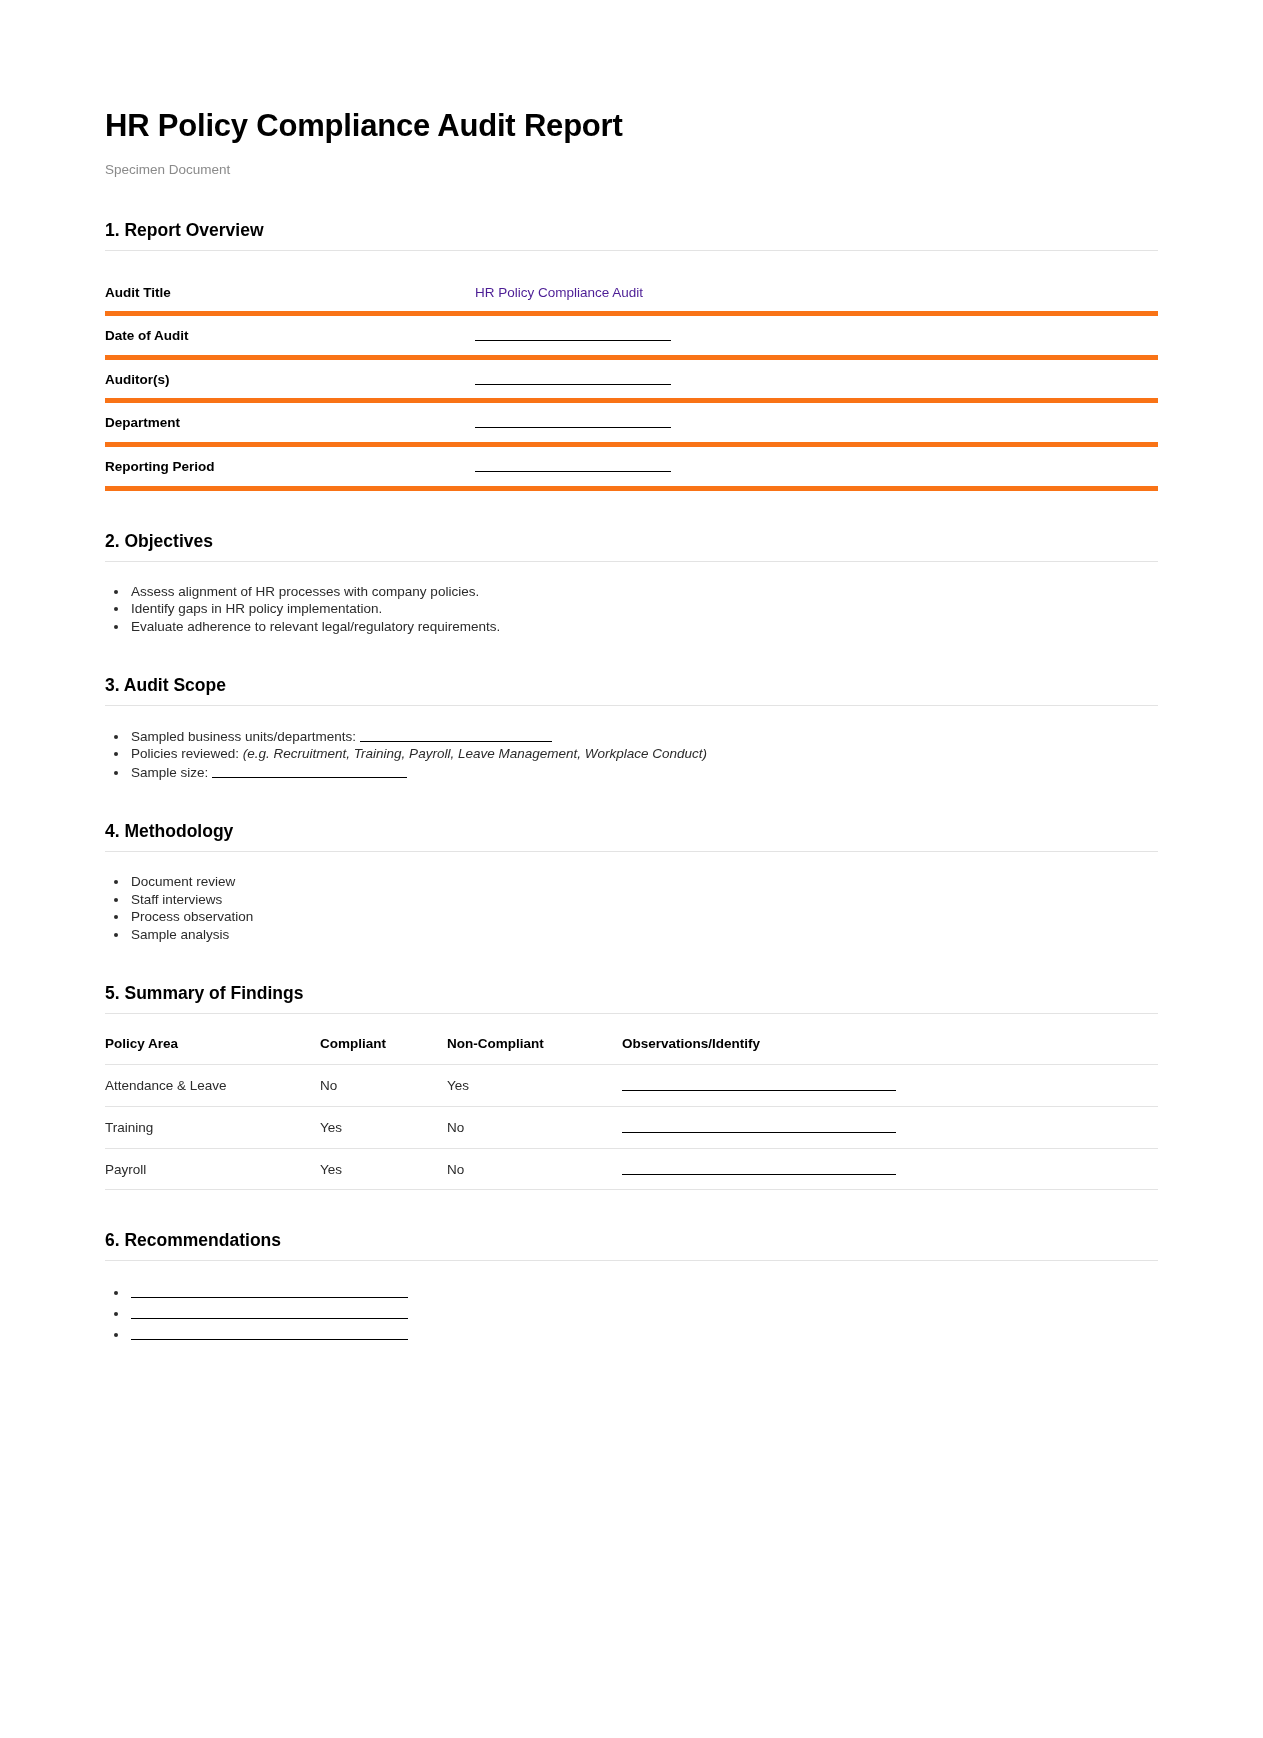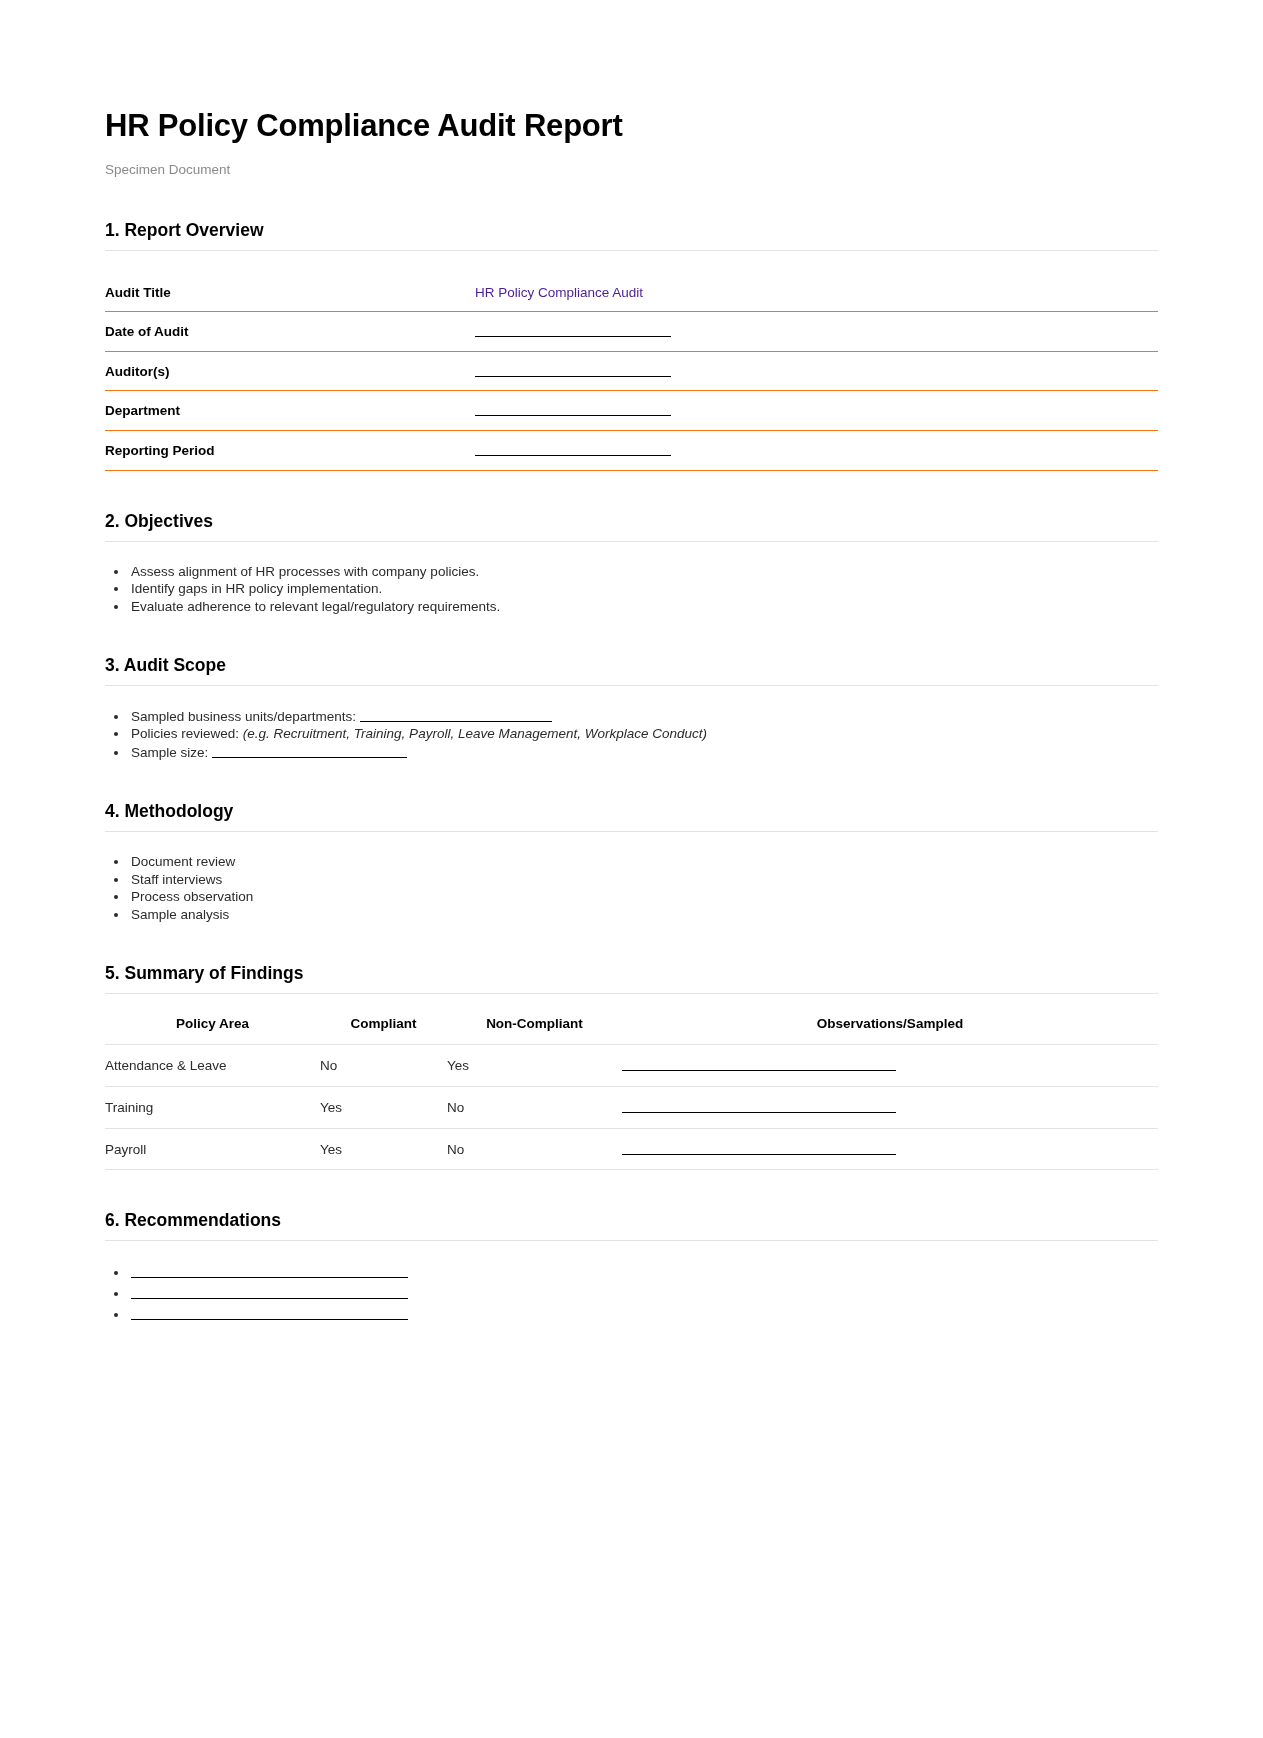--- a/index.html
+++ b/index.html
@@ -61,21 +61,21 @@
   .section-gap { height: 36px; }
 
   
   table.kv {
     width: 100%;
     border-collapse: collapse;
     table-layout: fixed;
   }
   table.kv td {
     padding: 11px 0 10px 0;
-    border-bottom: 1px solid #f97316;
+    border-bottom: 5px solid #f97316;
     font-size: 13.5px;
     vertical-align: bottom;
     line-height: 1.3;
   }
   table.kv td.k {
     width: 370px;
     font-weight: bold;
     color: #000;
   }
   table.kv td.v {
@@ -117,21 +117,21 @@
     margin: 0;
   }
 
   
   table.findings {
     width: 100%;
     border-collapse: collapse;
     table-layout: fixed;
   }
   table.findings th {
-    text-align: center;
+    text-align: left;
     font-size: 13.5px;
     font-weight: bold;
     padding: 0 0 12px 0;
     border-bottom: 1px solid #e3e3e3;
     color: #000;
     line-height: 1.2;
   }
   table.findings td {
     font-size: 13.5px;
     padding: 12px 0 11px 0;
@@ -226,21 +226,21 @@
     <div class="section">
       <h2 class="section-heading">5. Summary of Findings</h2>
       <hr class="section-rule">
 
       <table class="findings">
         <thead>
           <tr>
             <th class="col-policy">Policy Area</th>
             <th class="col-comp">Compliant</th>
             <th class="col-non">Non-Compliant</th>
-            <th class="col-obs">Observations/Sampled</th>
+            <th class="col-obs">Observations/Identify</th>
           </tr>
         </thead>
         <tbody>
           <tr>
             <td>Attendance &amp; Leave</td>
             <td>No</td>
             <td>Yes</td>
             <td><span class="blank blank-w-obs"></span></td>
           </tr>
           <tr>

